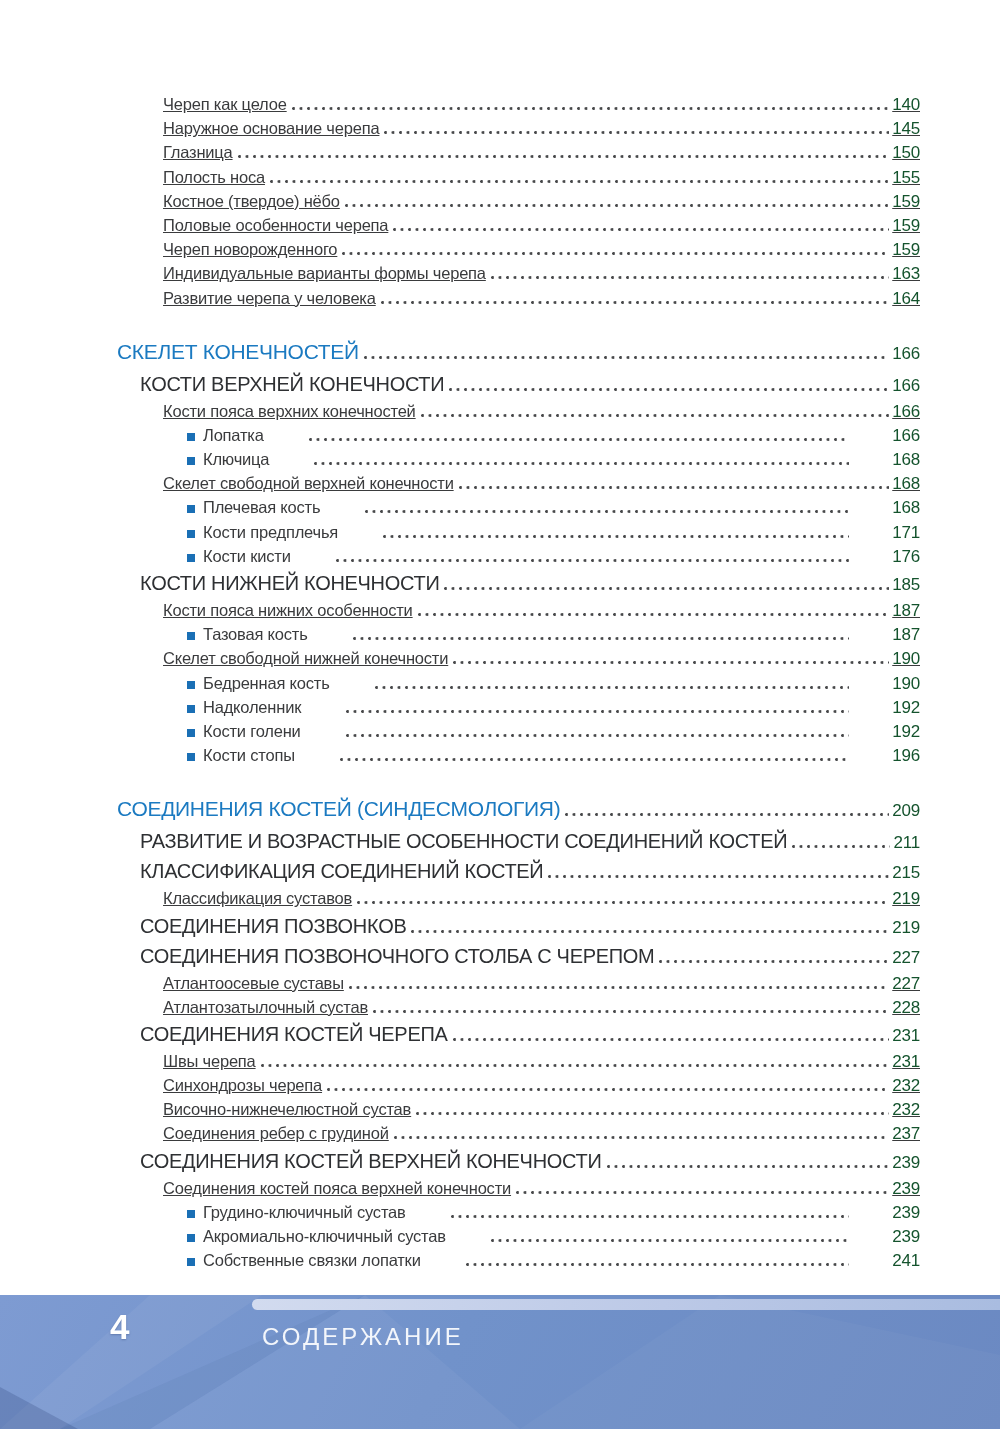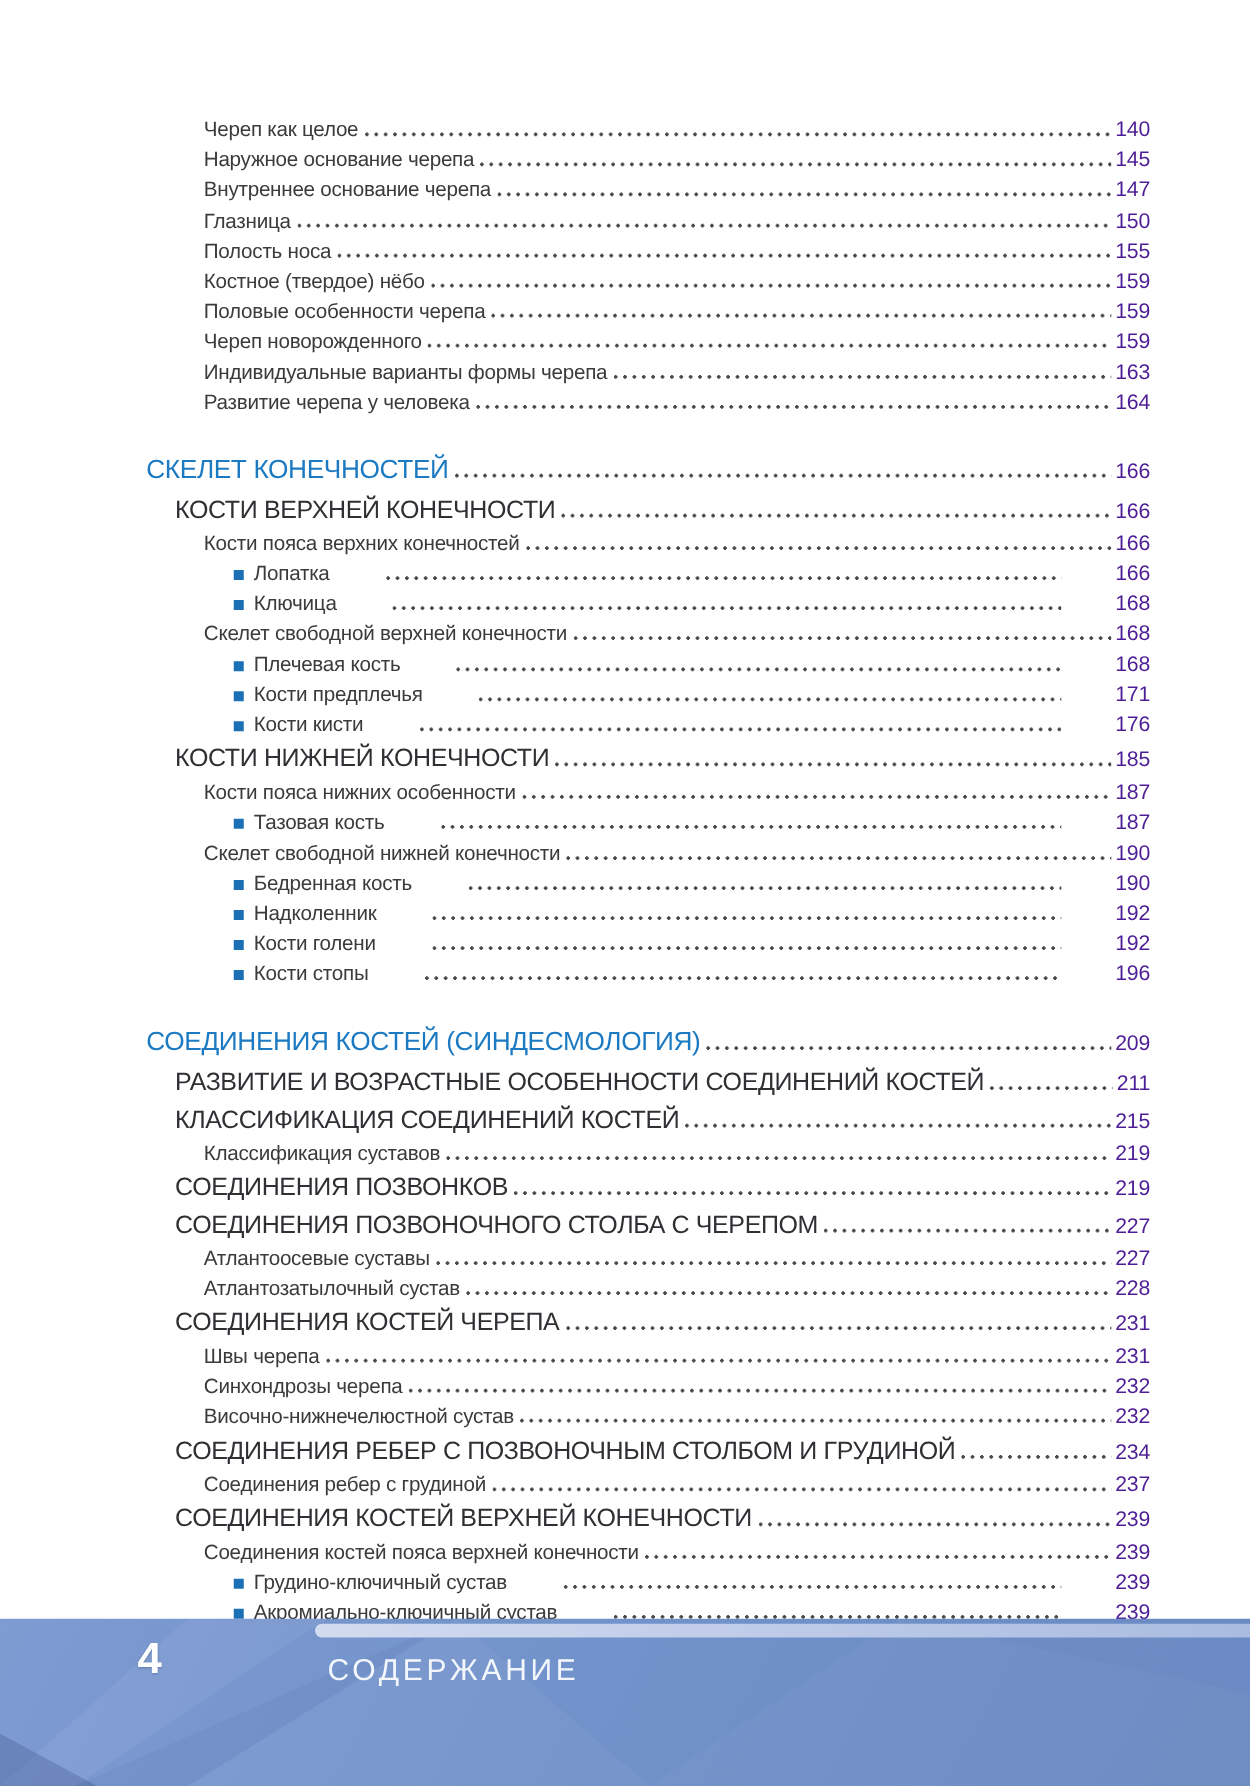--- a/index.html
+++ b/index.html
@@ -11,21 +11,21 @@
   
   .toc{
     position:absolute;left:117px;top:92px;width:803px;
   }
   .row{
     display:flex;align-items:baseline;white-space:nowrap;
   }
   .row .label{white-space:nowrap;}
   .row.sub{
     height:24.2px;line-height:24.2px;font-size:16.5px;
-    color:#3a3b3d;padding-left:46px;letter-spacing:-0.2px;
+    color:#3a3b3d;padding-left:46px;letter-spacing:-0.2px;text-decoration:underline;
   }
   .row.bullet{
     height:24.2px;line-height:24.2px;font-size:16.5px;
     color:#3a3b3d;padding-left:70px;letter-spacing:-0.2px;gap:40px;
   }
   .row.h1{
     height:34px;line-height:34px;font-size:21px;
     color:#1b7ac1;padding-left:0;letter-spacing:-0.3px;margin-top:25px;
   }
   .row.h2{
@@ -35,21 +35,21 @@
   .bullet-sq{
     display:inline-block;width:8px;height:8px;background:#1a6fb5;
     margin-right:8px;
   }
   .leader{
     flex:1 1 auto;height:3px;margin:0 3px 0 5px;min-width:12px;
     background-image:radial-gradient(circle at 1.5px 1.5px,#47484a 1.25px,transparent 1.6px);
     background-size:7.5px 3px;background-repeat:repeat-x;
   }
   .pagenum{
-    font-size:17px;color:#4c1d95;letter-spacing:-0.2px;
+    font-size:17px;color:#14532d;letter-spacing:-0.2px;
   }
   
   .footer{
     position:absolute;left:0;top:1295px;width:1000px;height:134px;
     background:linear-gradient(118deg,#7e9bd2 0%,#7192ca 45%,#6b89c2 100%);
   }
   .footer-facets{position:absolute;left:0;top:0;}
   .footer-tab{
     position:absolute;left:252px;top:4px;right:0;height:11px;
     border-radius:7px 0 0 7px;
@@ -73,25 +73,20 @@
       <span class="label">Череп как целое</span>
       <span class="leader"></span>
       <span class="pagenum">140</span>
     </div>
     <div class="row sub">
       <span class="label">Наружное основание черепа</span>
       <span class="leader"></span>
       <span class="pagenum">145</span>
     </div>
     <div class="row sub">
-      <span class="label">Внутреннее основание черепа</span>
-      <span class="leader"></span>
-      <span class="pagenum">147</span>
-    </div>
-    <div class="row sub">
       <span class="label">Глазница</span>
       <span class="leader"></span>
       <span class="pagenum">150</span>
     </div>
     <div class="row sub">
       <span class="label">Полость носа</span>
       <span class="leader"></span>
       <span class="pagenum">155</span>
     </div>
     <div class="row sub">
@@ -256,25 +251,20 @@
     </div>
     <div class="row sub">
       <span class="label">Синхондрозы черепа</span>
       <span class="leader"></span>
       <span class="pagenum">232</span>
     </div>
     <div class="row sub">
       <span class="label">Височно-нижнечелюстной сустав</span>
       <span class="leader"></span>
       <span class="pagenum">232</span>
-    </div>
-    <div class="row h2">
-      <span class="label">СОЕДИНЕНИЯ РЕБЕР С ПОЗВОНОЧНЫМ СТОЛБОМ И ГРУДИНОЙ</span>
-      <span class="leader"></span>
-      <span class="pagenum">234</span>
     </div>
     <div class="row sub">
       <span class="label">Соединения ребер с грудиной</span>
       <span class="leader"></span>
       <span class="pagenum">237</span>
     </div>
     <div class="row h2">
       <span class="label">СОЕДИНЕНИЯ КОСТЕЙ ВЕРХНЕЙ КОНЕЧНОСТИ</span>
       <span class="leader"></span>
       <span class="pagenum">239</span>

